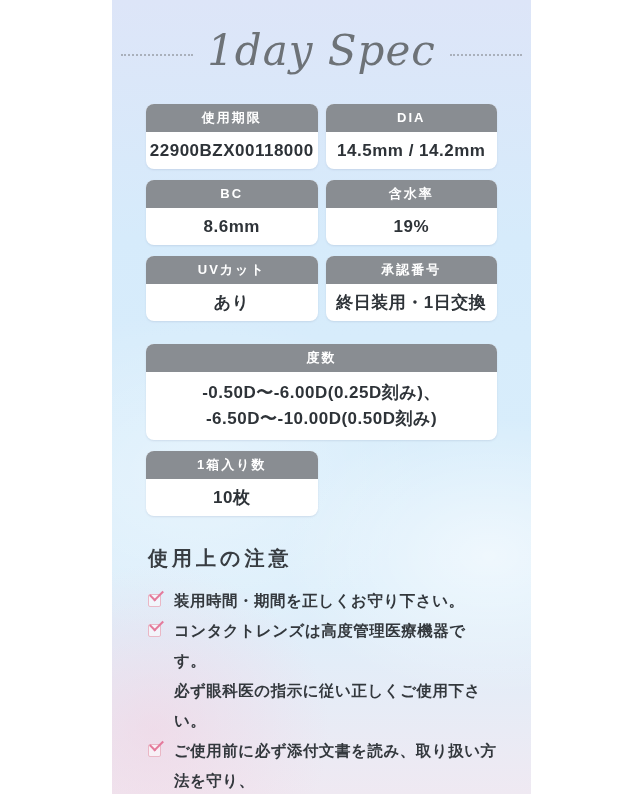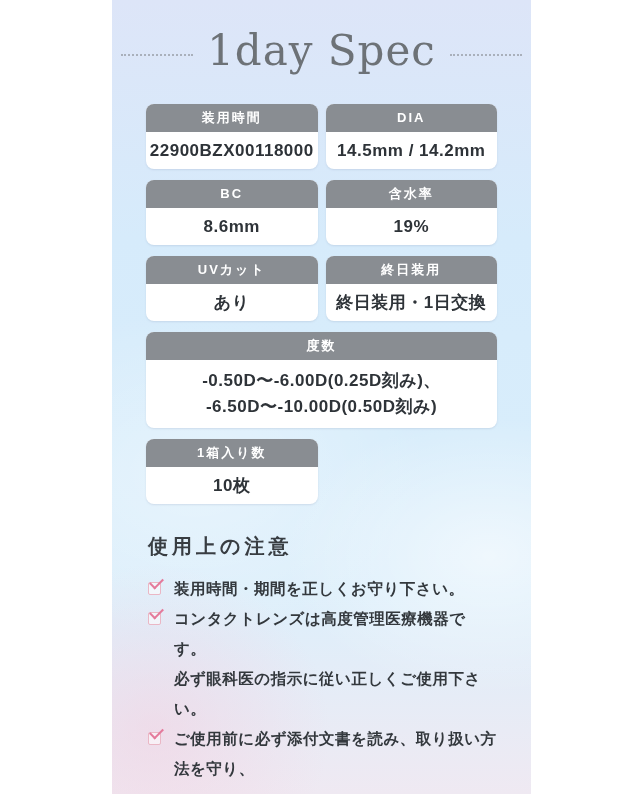--- a/index.html
+++ b/index.html
@@ -13,40 +13,40 @@
     padding:24px 34px 14px 34px;
     background:
       radial-gradient(ellipse 60% 30% at 10% 92%, rgba(243,208,224,0.55), rgba(243,208,224,0) 70%),
       radial-gradient(ellipse 70% 25% at 90% 70%, rgba(255,255,255,0.55), rgba(255,255,255,0) 70%),
       radial-gradient(ellipse 80% 30% at 20% 60%, rgba(255,255,255,0.35), rgba(255,255,255,0) 70%),
       linear-gradient(180deg,#dde5f8 0%,#d6ebfb 30%,#d8edfb 55%,#ddeffb 75%,#e9ebf5 92%,#efe9f2 100%);
   }
   
   .title-row{
     display:flex;align-items:center;justify-content:center;
-    gap:14px;margin-bottom:18px;height:62px;
+    gap:14px;margin-bottom:18px;height:62px;font-style:italic;
   }
   .title-line{
     width:72px;border-top:2px dotted #a9b0bb;height:0;flex:0 0 auto;
   }
   .page-title{
     font-family:"DejaVu Serif","Liberation Serif",serif;
     font-size:42px;color:#6d7277;letter-spacing:1px;line-height:1;
     white-space:nowrap;padding-bottom:8px;
   }
   
   .spec-grid{
     display:grid;grid-template-columns:1fr 1fr;
     column-gap:8px;row-gap:11px;width:351px;margin:0 auto;
   }
   .spec-card{
     border-radius:8px;overflow:hidden;background:#ffffff;
     box-shadow:0 1px 2px rgba(110,130,160,0.18);
   }
-  .spec-card.span2{grid-column:1 / span 2;}
+  .spec-card.span2{grid-column:1 / span 2;margin-top:12px;}
   .spec-card .cell-header{
     background:#898d92;color:#ffffff;height:28px;line-height:28px;
     text-align:center;font-size:13px;font-weight:bold;letter-spacing:2px;
   }
   .spec-card .cell-value{
     display:flex;flex-direction:column;align-items:center;justify-content:center;
     min-height:37px;padding:2px 8px;box-sizing:border-box;
     color:#2e3338;font-size:17px;font-weight:bold;text-align:center;
   }
   .spec-card .cell-value .vline{line-height:26px;letter-spacing:0.5px;}
@@ -80,21 +80,21 @@
 <div class="page-column">
 
   <div class="title-row">
     <span class="title-line"></span>
     <span class="page-title">1day Spec</span>
     <span class="title-line"></span>
   </div>
 
   <div class="spec-grid" id="spec-grid">
       <div class="spec-card">
-        <div class="cell-header">装用時間</div>
+        <div class="cell-header">使用期限</div>
         <div class="cell-value">
           <div class="vline">22900BZX00118000</div>
         </div>
       </div>
       <div class="spec-card">
         <div class="cell-header">DIA</div>
         <div class="cell-value">
           <div class="vline">14.5mm / 14.2mm</div>
         </div>
       </div>
@@ -110,21 +110,21 @@
           <div class="vline">19%</div>
         </div>
       </div>
       <div class="spec-card">
         <div class="cell-header">UVカット</div>
         <div class="cell-value">
           <div class="vline">あり</div>
         </div>
       </div>
       <div class="spec-card">
-        <div class="cell-header">終日装用</div>
+        <div class="cell-header">承認番号</div>
         <div class="cell-value">
           <div class="vline">終日装用・1日交換</div>
         </div>
       </div>
       <div class="spec-card span2">
         <div class="cell-header">度数</div>
         <div class="cell-value">
           <div class="vline">-0.50D〜-6.00D(0.25D刻み)、</div>
           <div class="vline">-6.50D〜-10.00D(0.50D刻み)</div>
         </div>

